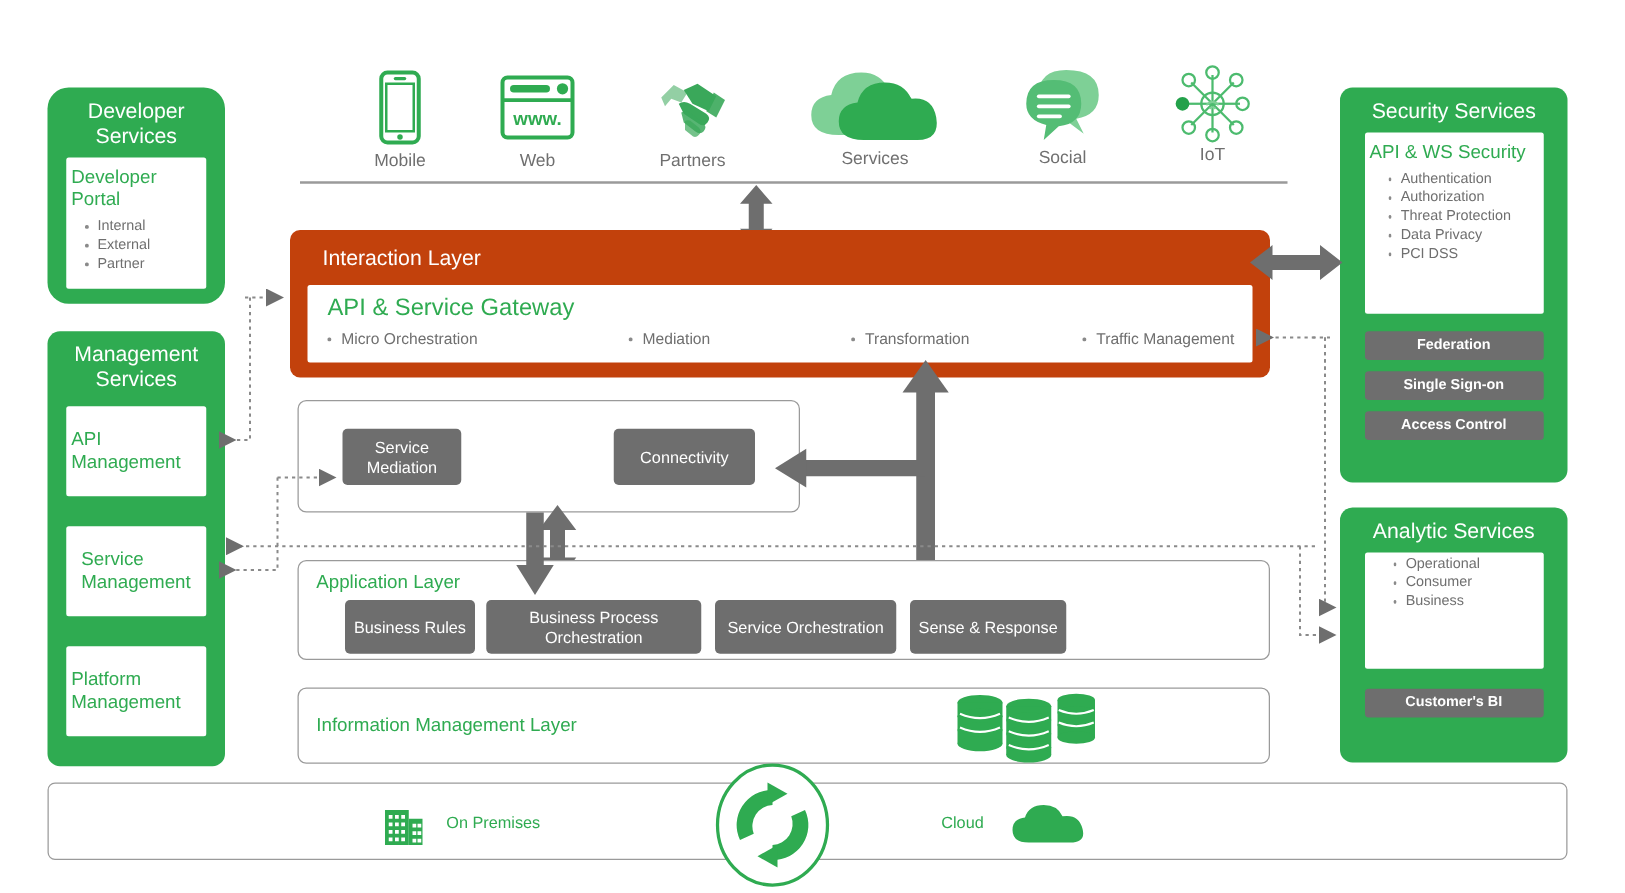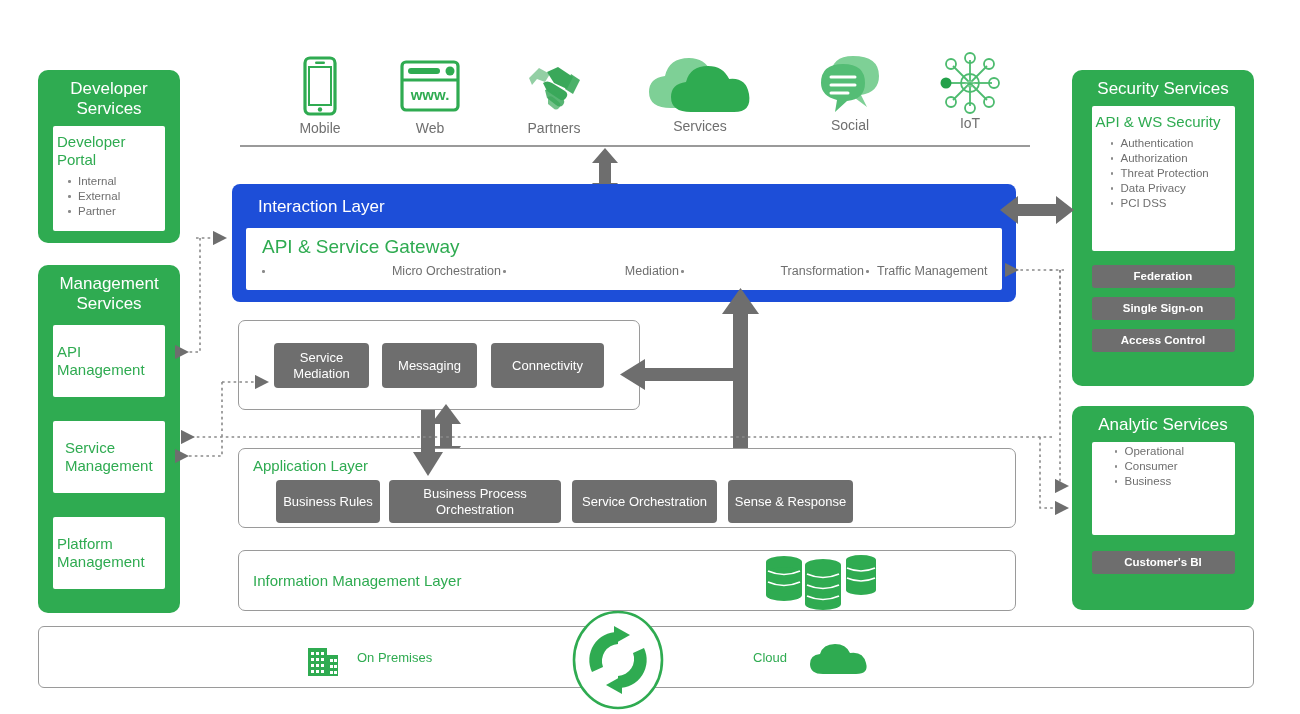--- a/index.html
+++ b/index.html
@@ -45,21 +45,21 @@
     text-align:center;
     font-weight:bold;
   }
 
   
   .channel{display:flex;flex-direction:column;align-items:center;}
   .channel-label{color:#6f6f6f;font-size:14px;line-height:16px;margin-top:4px;}
   .channel-rule{background:#9a9a9a;height:2px;}
 
   
-  .green-layer{background:#1d4ed8;border-radius:8px;text-align:right;}
+  .green-layer{background:#c2410c;border-radius:8px;}
   .layer-title-white{color:#ffffff;font-size:17px;line-height:20px;}
   .layer-title-green{color:#2fab51;font-size:15px;line-height:18px;}
   .gateway-card{background:#ffffff;border-radius:2px;}
   .gateway-head{color:#2fab51;font-size:19px;line-height:22px;}
   .gw-items{display:flex;}
   .gw-item{color:#6f6f6f;font-size:12.5px;line-height:15px;position:relative;padding-left:13px;white-space:nowrap;}
   .gw-item:before{content:"";position:absolute;left:2px;top:6px;width:2.5px;height:2.5px;background:#8a8a8a;border-radius:50%;}
 
   .outline-box{background:#ffffff;border:1.5px solid #9a9a9a;border-radius:7px;}
   .gray-block{
@@ -168,21 +168,21 @@
 
     <div class="abs channel-rule" style="left:0px;top:97px;width:790px;"></div>
   </div>
 
   <svg class="abs" style="left:585px;top:148px;" width="40" height="50">
     <g fill="#6e6e6e">
       <polygon points="20,0 33,15 26,15 26,35 33,35 20,50 7,35 14,35 14,15 7,15"></polygon>
     </g>
   </svg>
 
-  <div class="abs panel" style="left:38px;top:70px;width:142px;height:173px;">
+  <div class="abs panel" style="left:38px;top:70px;width:142px;height:173px;border-radius:17px;">
     <div class="panel-title">Developer Services</div>
     <div class="white-card" style="width:112px;height:105px;">
       <div class="card-head">Developer Portal</div>
       <ul class="bullets">
         <li>Internal</li>
         <li>External</li>
         <li>Partner</li>
       </ul>
     </div>
   </div>
@@ -250,23 +250,20 @@
     </div>
   </div>
 
   <svg class="abs" style="left:1000px;top:192px;" width="74" height="36">
     <polygon points="0,18 18,4 18,12 56,12 56,4 74,18 56,32 56,24 18,24 18,32" fill="#6e6e6e"></polygon>
   </svg>
 
   <div class="abs outline-box" style="left:238px;top:320px;width:402px;height:90px;">
     <div class="abs gray-block" style="left:35px;top:22px;width:95px;height:45px;">
       <span>Service Mediation</span>
-    </div>
-    <div class="abs gray-block" style="left:143px;top:22px;width:95px;height:45px;">
-      <span>Messaging</span>
     </div>
     <div class="abs gray-block" style="left:252px;top:22px;width:113px;height:45px;">
       <span>Connectivity</span>
     </div>
   </div>
 
   <svg class="abs" style="left:615px;top:288px;" width="170" height="200">
     <g fill="#6e6e6e">
 
       <rect x="118" y="22" width="15" height="150"></rect>

